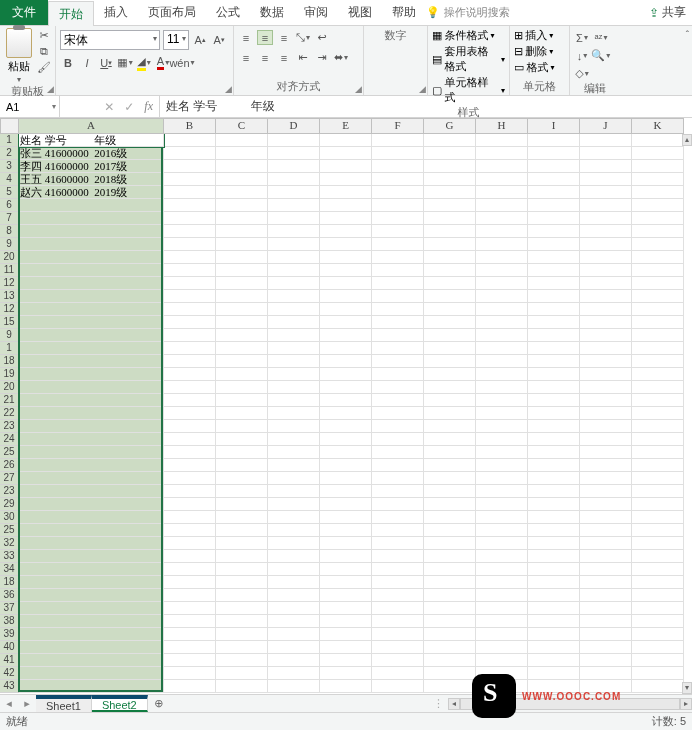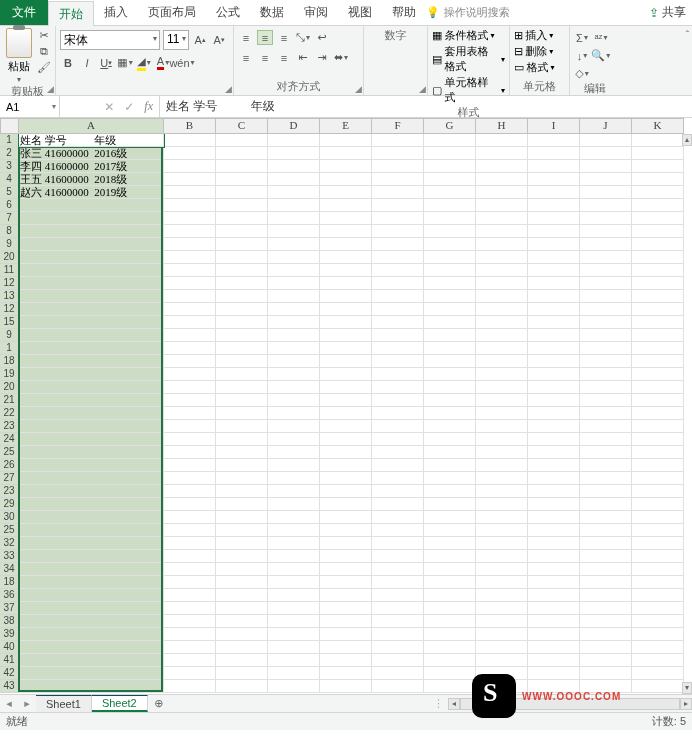--- a/index.html
+++ b/index.html
@@ -58,21 +58,21 @@
   .cell.sel-head { background:#fff; outline:1px solid #217346; z-index:1; }
   .col-A { left:0; width:145px; }
   .sel-border { position:absolute; border:2px solid #217346; pointer-events:none; }
 
   .vscroll-up { position:absolute; right:0; top:0; width:10px; height:12px; background:#e8e8e8; border:1px solid #ccc; font-size:8px; text-align:center; color:#666;}
   .vscroll-down { position:absolute; right:0; bottom:0; width:10px; height:12px; background:#e8e8e8; border:1px solid #ccc; font-size:8px; text-align:center; color:#666;}
 
   
   .sheettabs { height:18px; background:#f3f5f5; border-top:1px solid #d4d4d4; display:flex; align-items:stretch; font-size:11px; }
   .nav-btn { width:18px; display:flex; align-items:center; justify-content:center; color:#888; }
-  .sheet-tab { padding:0 10px; border-right:1px solid #d4d4d4; border-top:1px solid #0c4a6e; background:#eee; display:flex; align-items:center; color:#444; }
+  .sheet-tab { padding:0 10px; border-right:1px solid #d4d4d4; border-top:4px solid #0c4a6e; background:#eee; display:flex; align-items:center; color:#444; }
   .sheet-tab.active { background:#fff; color:#107c41; border-bottom:2px solid #107c41; }
   .add-sheet { width:22px; display:flex; align-items:center; justify-content:center; color:#666; }
   .hscroll { margin-left:auto; display:flex; align-items:center; gap:0; }
   .hscroll .track { width:220px; height:12px; background:#e8e8e8; border:1px solid #ccc; }
   .hscroll .btn { width:12px; height:12px; background:#e8e8e8; border:1px solid #ccc; font-size:8px; color:#666; text-align:center; }
 
   
   .status { height:18px; background:#f3f5f5; border-top:1px solid #d4d4d4; display:flex; align-items:center; font-size:11px; color:#555; padding:0 6px; gap:20px; }
   .status .right { margin-left:auto; }
 

